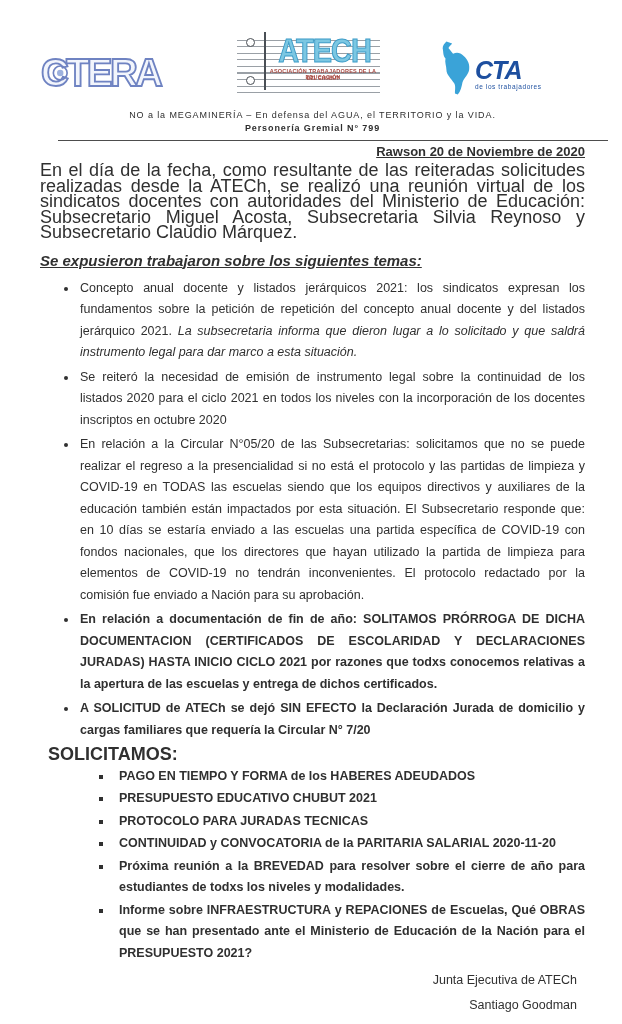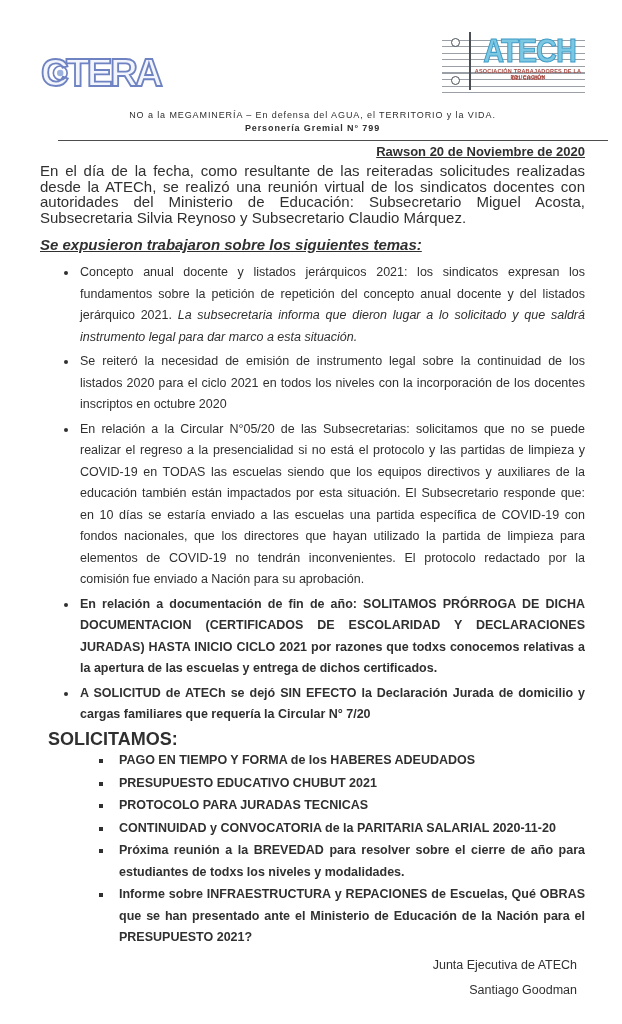--- a/index.html
+++ b/index.html
@@ -27,21 +27,21 @@
   .cta-sub { font-size:6.5px; color:#1d4f9f; letter-spacing:0.6px; margin-top:1px; }
 
   
   .slogans { margin-top:9px; text-align:center; font-size:9px; line-height:13px; color:#2e2e2e; }
   .slogan.bold { font-weight:bold; }
   .slogan.spaced { letter-spacing:0.9px; }
   .header-divider { border:none; border-top:1.5px solid #4d4d4d; margin:5px -23px 0 18px; }
 
   
   .date-line { text-align:right; font-weight:bold; font-size:13px; margin-top:3px; line-height:16px;text-decoration:underline; }
-  .intro { text-align:justify; font-size:15px; line-height:15.5px; margin:3px 0 0 0; }
+  .intro { text-align:justify; font-size:18px; line-height:15.5px; margin:3px 0 0 0; }
   .topics-heading { margin-top:12px; font-size:15px; font-weight:bold; font-style:italic;
     text-decoration:underline; line-height:16px; }
   ul.topics { list-style:disc outside; margin:9px 0 0 0; padding-left:38px; }
   ul.topics li { text-align:justify; font-size:12.5px; line-height:21.5px; margin-bottom:3px; padding-left:2px; }
   .seg-normal { font-weight:normal; }
   .seg-bold { font-weight:bold; }
   .seg-bold-italic { font-weight:normal; font-style:italic;margin-top:24px; }
   .requests-heading { font-weight:bold; font-size:18px; line-height:21.5px; margin-left:8px; }
   ul.requests { list-style:square outside; margin:0; padding-left:73px; }
   ul.requests li { text-align:justify; font-weight:bold; font-size:12.5px; line-height:21.5px; margin-bottom:1px; padding-left:6px; }
@@ -65,20 +65,31 @@
 
     <div class="logo-atech">
       <div class="atech-vline"></div>
       <div class="atech-ring top"></div>
       <div class="atech-ring bottom"></div>
       <div class="atech-title">ATECH</div>
       <div class="atech-sub1">ASOCIACIÓN TRABAJADORES DE LA EDUCACIÓN</div>
       <div class="atech-sub2">DEL CHUBUT</div>
     </div>
 
+    <div class="logo-cta">
+      <svg width="34" height="56" viewBox="0 0 36 58">
+        <path d="M10,1 L16,3 C14,6 11,7 13,9 L17,14 C21,12 25,13 28,16 C33,20 35,26 34,31
+                 C33,36 29,39 27,44 C26,49 25,54 22,57 L19,56 C19,52 20,48 18,45
+                 C15,40 10,36 10,31 C10,27 8,23 9,19 C6,15 7,12 6,8 C6,5 8,3 10,1 Z" fill="#3aa3d8"></path>
+      </svg>
+      <div class="cta-texts">
+        <div class="cta-name">CTA</div>
+        <div class="cta-sub">de los trabajadores</div>
+      </div>
+    </div>
 
   </div>
 
   <div class="slogans">
       <div class="slogan spaced">NO a la MEGAMINERÍA – En defensa del AGUA, el TERRITORIO y la VIDA.</div>
       <div class="slogan bold spaced">Personería Gremial N° 799</div>
     </div>
 
   <hr class="header-divider">
 

